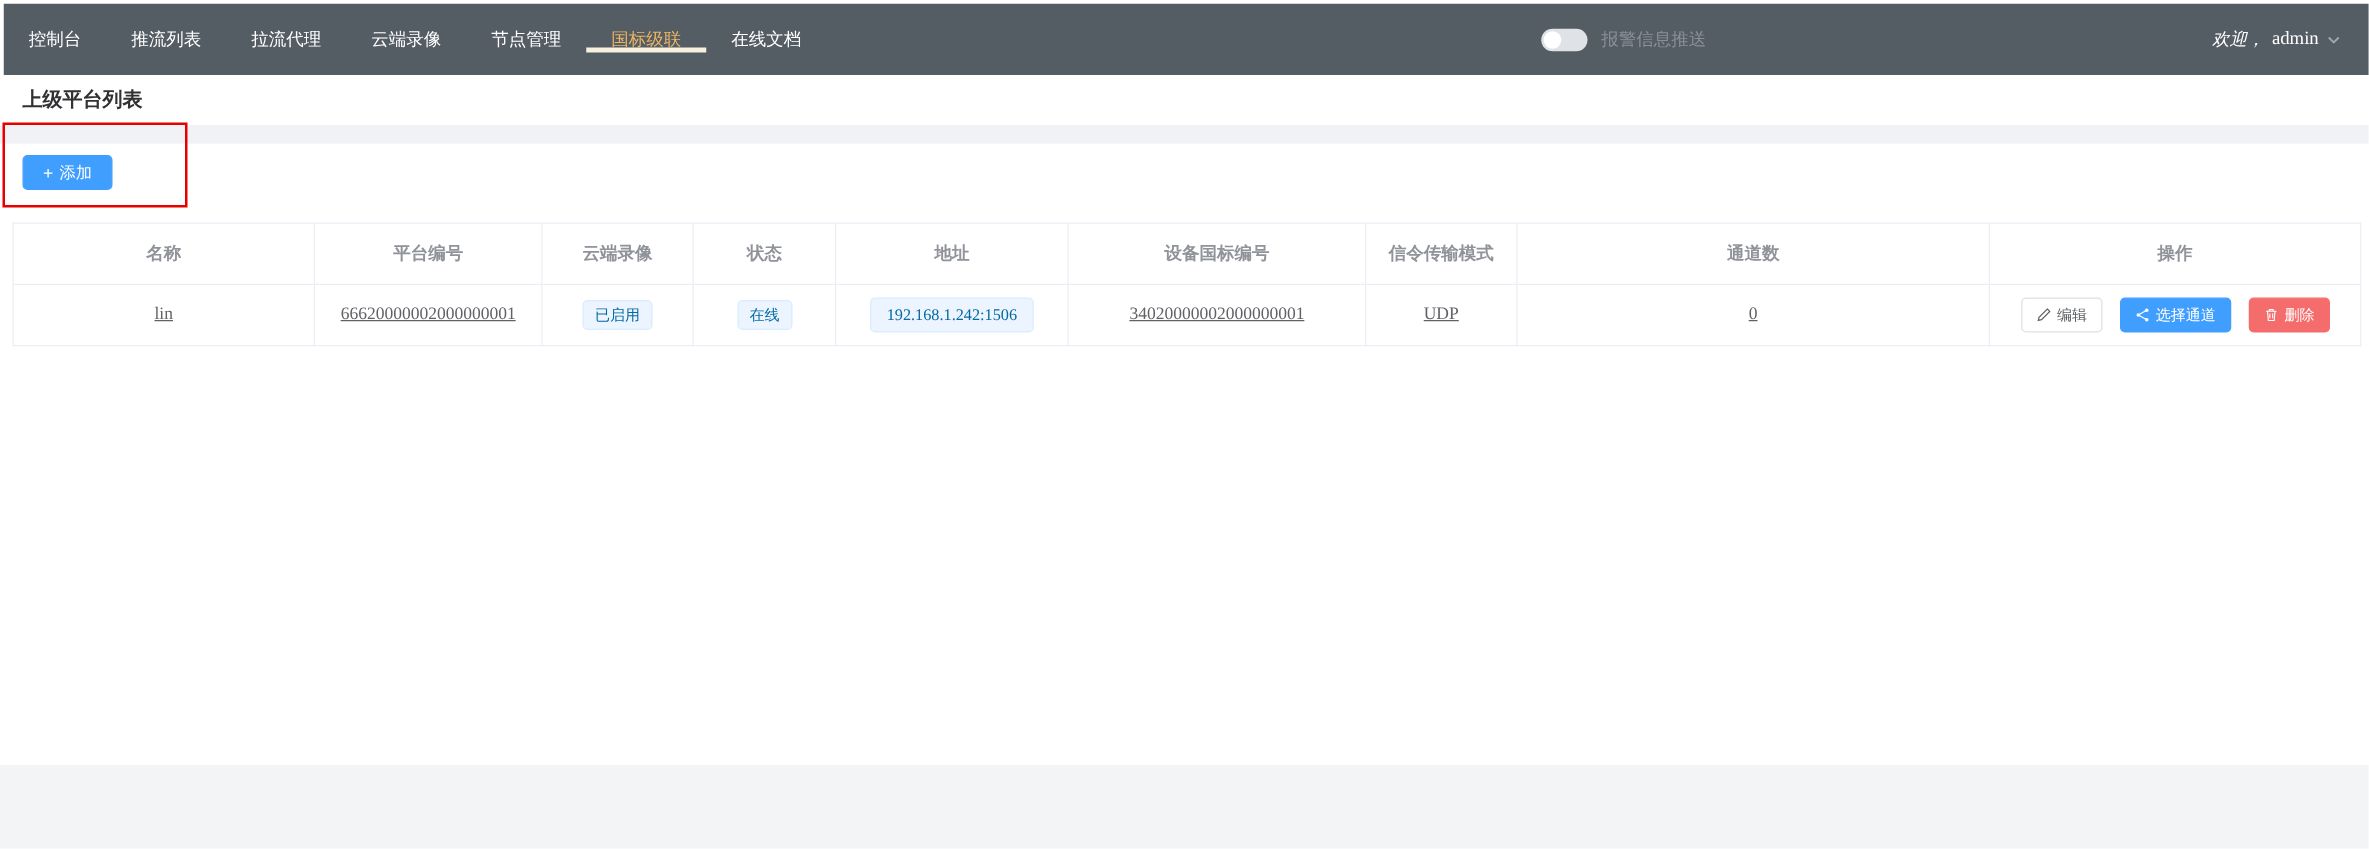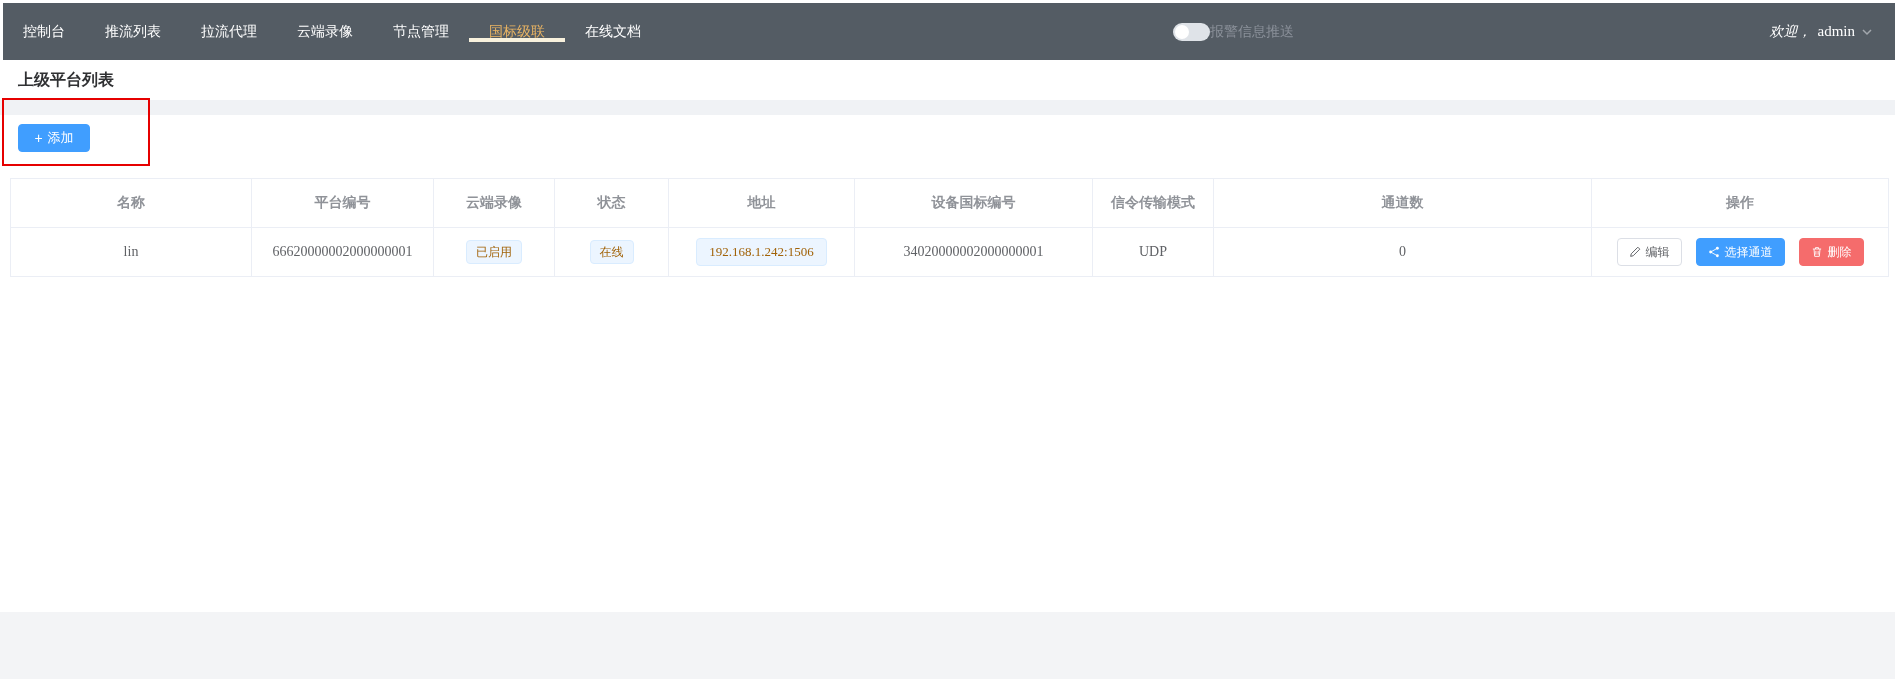--- a/index.html
+++ b/index.html
@@ -22,22 +22,22 @@
     color: #ffffff; font-size: 14px;
     cursor: pointer; position: relative;
     white-space: nowrap;
   }
   .nav-item.active { color: #ebb563; }
   .nav-item.active .active-underline {
     position: absolute; left: 0; right: 0; bottom: 0;
     height: 4px; background: #f8f1dd;
   }
   .nav-toggle-group {
-    position: absolute; left: 1170px; top: 0; height: 57px;
-    display: flex; align-items: center; 
+    position: absolute; left: 1230px; top: 0; height: 57px;
+    display: flex; align-items: center; gap: 11px;
   }
   .toggle {
     width: 37px; height: 18px; border-radius: 9px;
     background: #dfe3e8; position: relative; cursor: pointer;
   }
   .toggle .knob {
     position: absolute; left: 2px; top: 2px;
     width: 14px; height: 14px; border-radius: 50%;
     background: #ffffff;
   }
@@ -87,26 +87,26 @@
     border-collapse: collapse; table-layout: fixed;
     width: 1878px; background: #ffffff;
     font-size: 14px;
   }
   .platform-table th, .platform-table td {
     border: 1px solid #ebeef5;
     text-align: center; vertical-align: middle;
     height: 49px; padding: 0 12px;
   }
   .platform-table th { color: #909399; font-weight: bold; background: #ffffff; }
-  .platform-table td { color: #606266; }
+  .platform-table td { color: #606266; text-decoration: underline; }
   .serif { font-family: "Liberation Serif", "DejaVu Serif", serif; color: #3a3d43; }
 
   .tag {
     display: inline-block;
-    background: #ecf5ff; border: 1px solid #d9ecff; color: #a16207;
+    background: #ecf5ff; border: 1px solid #d9ecff; color: #0369a1;
     border-radius: 4px; font-size: 12px;
     padding: 4px 9px; line-height: 1.2; text-align: right;
   }
   .tag.addr {
     padding: 5px 12px; font-size: 13px;
     font-family: "Liberation Serif", "DejaVu Serif", serif;
   }
 
   .action-btns { display: inline-flex; gap: 14px; align-items: center; }
   .btn {

